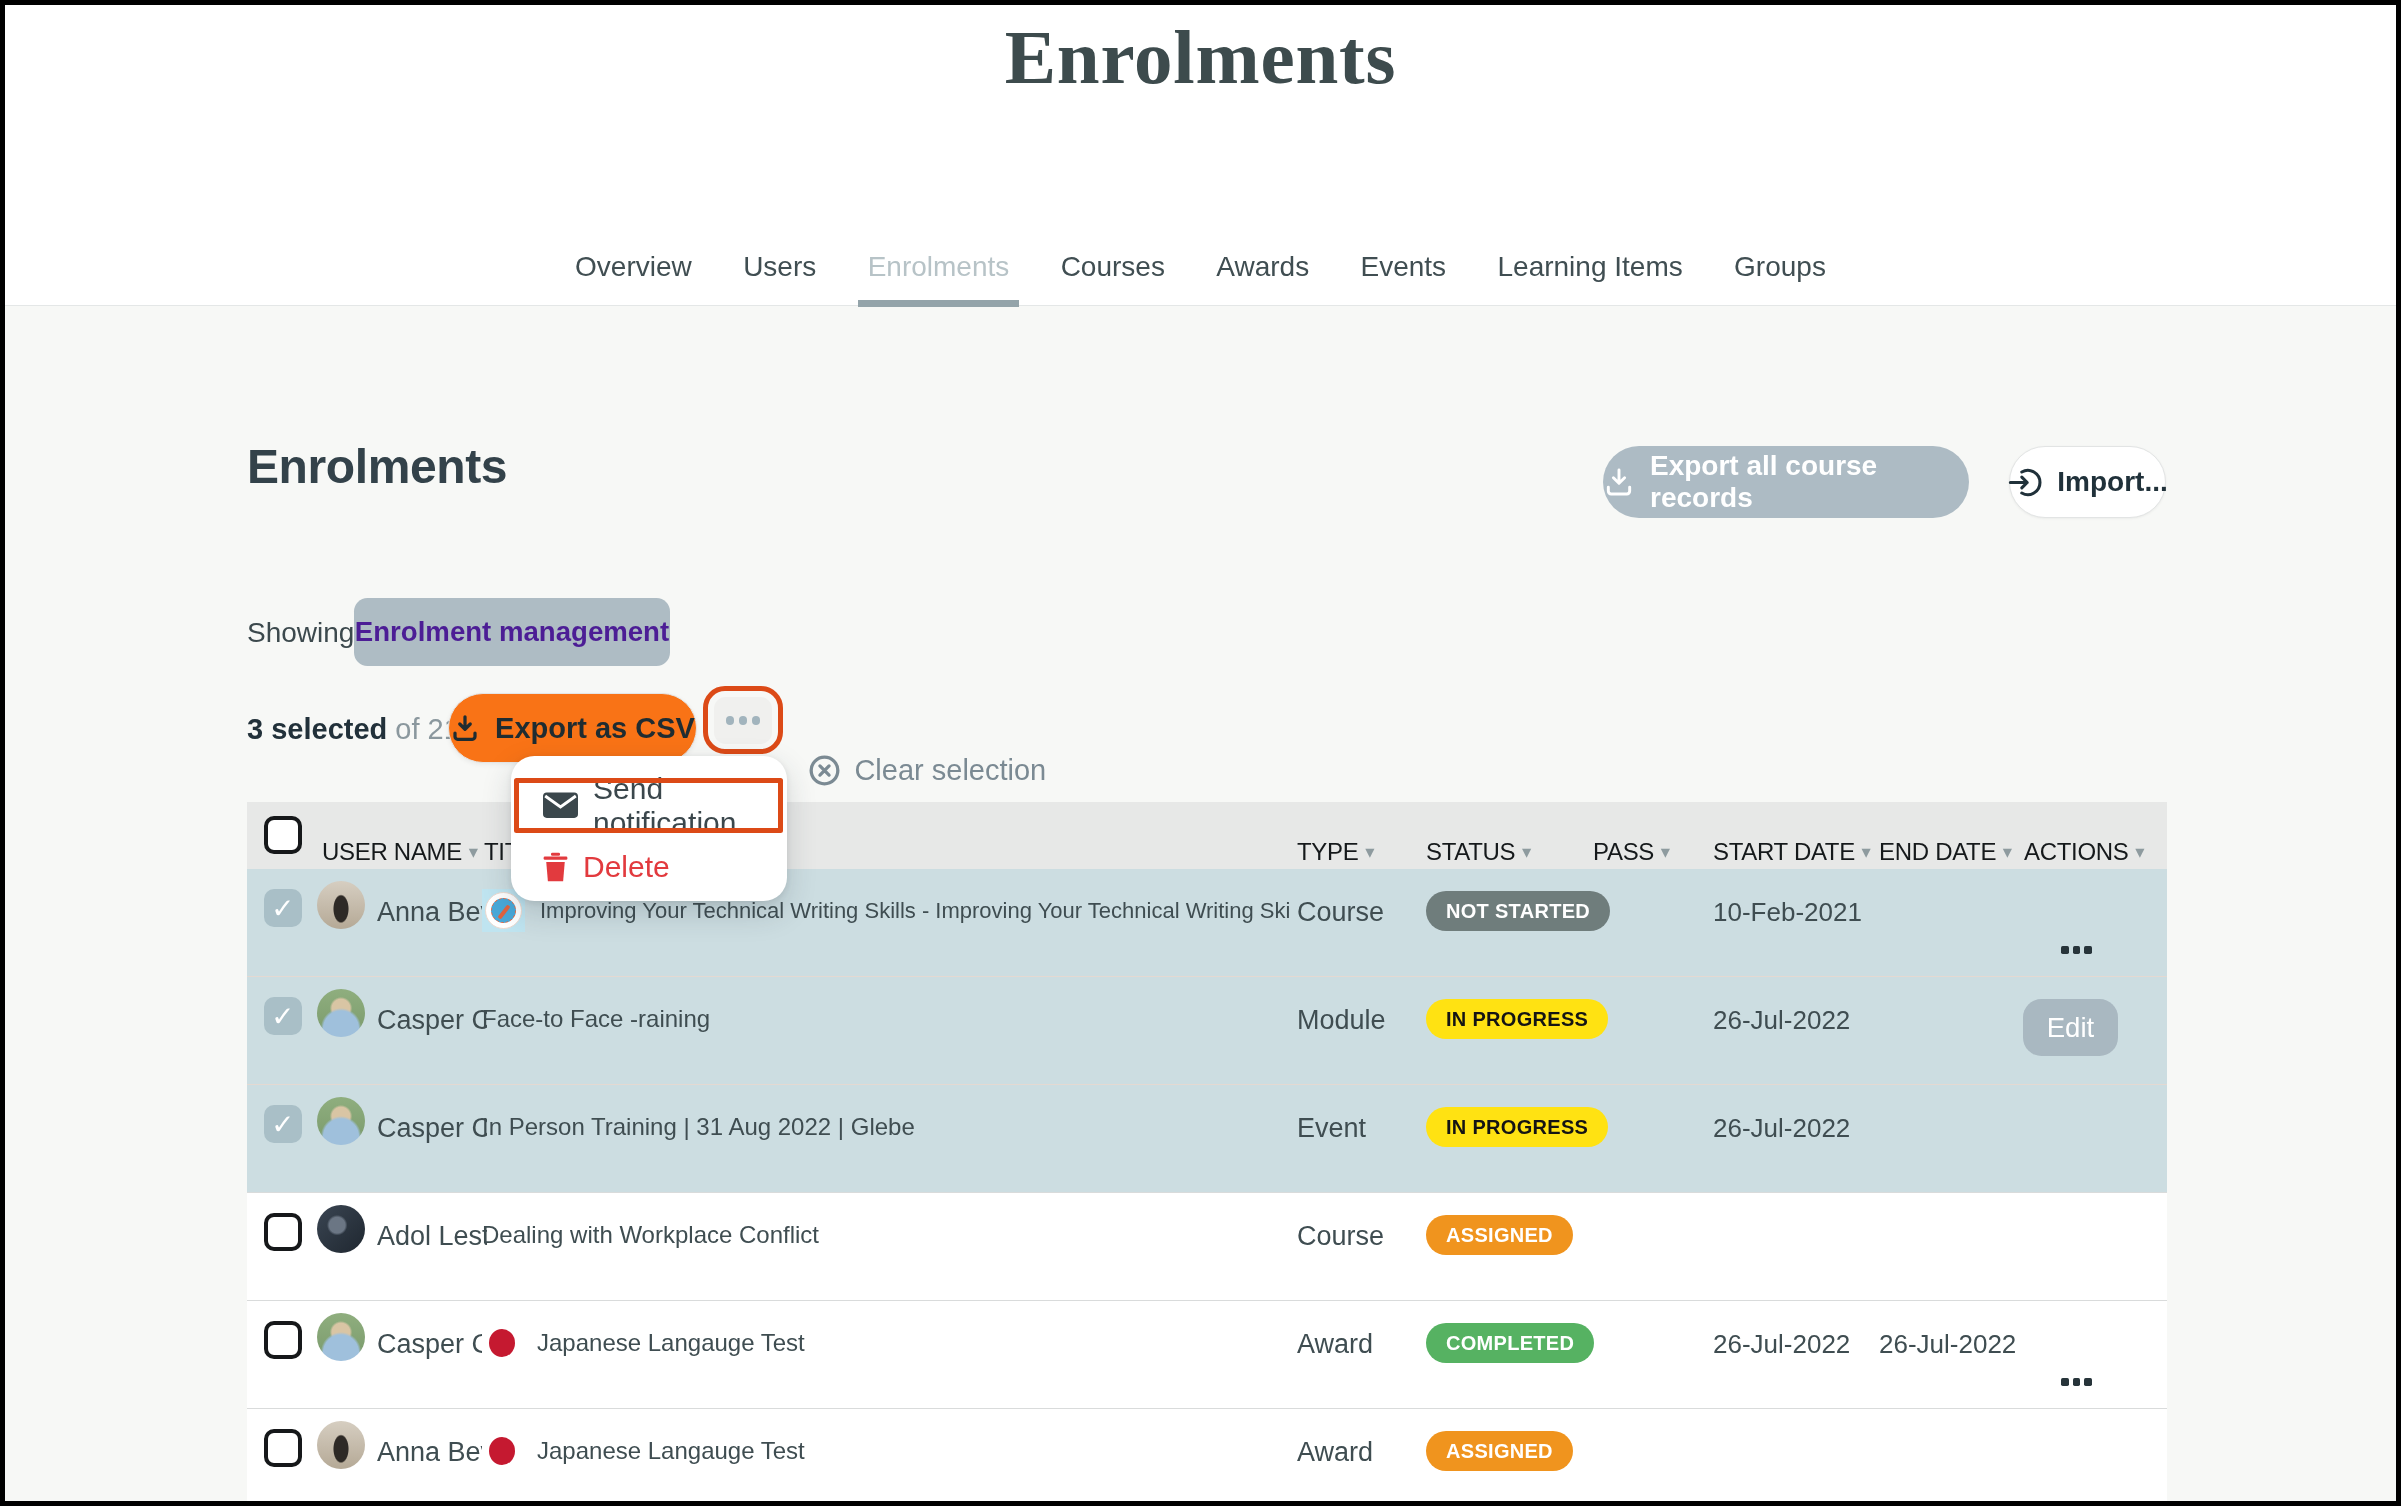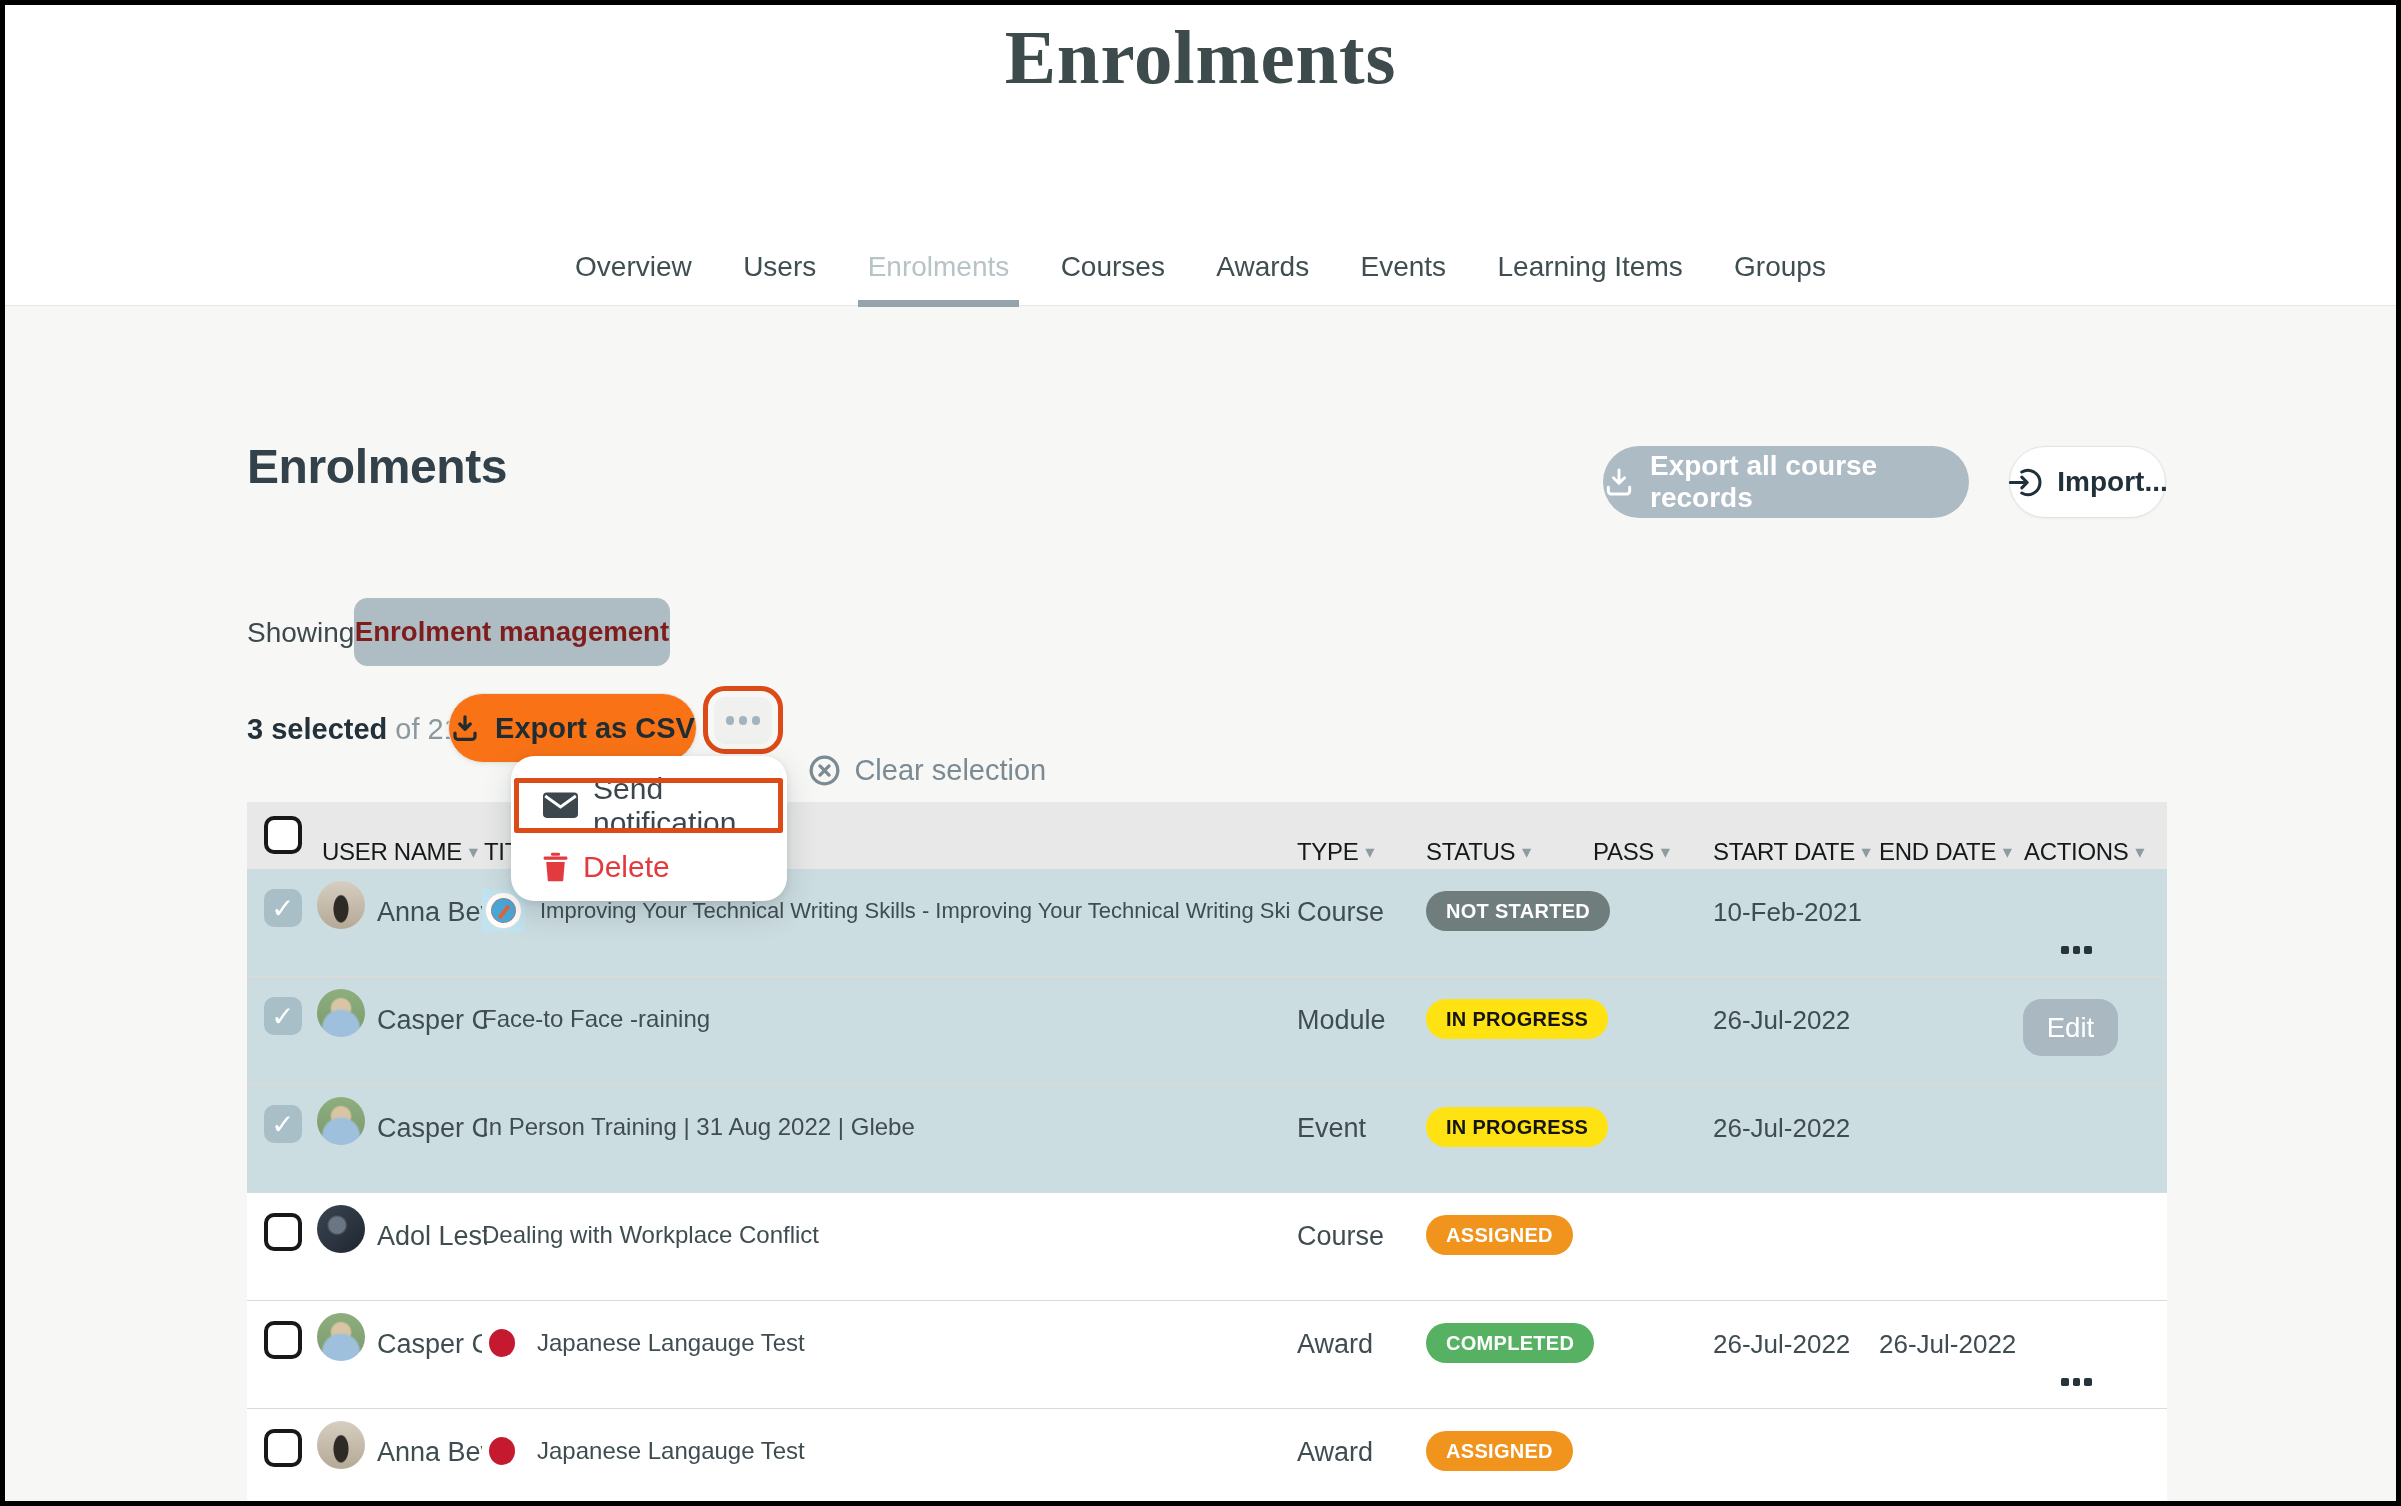--- a/index.html
+++ b/index.html
@@ -19,21 +19,21 @@
   .nav .tab.active::after { content:""; position:absolute; left:-8.3px; right:-8.3px; bottom:-1.7px; height:6.7px; background:#94a4aa; }
 
   
   .h1 { position:absolute; left:242px; top:434px; font-size:48px; font-weight:700; color:#33424a; letter-spacing:-0.4px; }
   .btn { display:flex; align-items:center; justify-content:center; gap:15px; border-radius:36px; cursor:pointer; }
   .btn-export-all { position:absolute; left:1598px; top:441px; width:366px; height:72px; background:#adbbc4; color:#fff; font-size:28px; font-weight:600; }
   .btn-import { position:absolute; left:2004px; top:441px; width:157px; height:72px; background:#fff; border:1.7px solid #e2e4e4; color:#20313a; font-size:28px; font-weight:600; box-shadow:0 0.8px 2.5px rgba(0,0,0,.06); }
 
   .showing-label { position:absolute; left:242px; top:612px; font-size:28px; color:#3c494d; }
   .chip { position:absolute; left:349px; top:593px; width:316px; height:68px; background:#aebcc4; border-radius:13.4px;
-          display:flex; align-items:center; justify-content:center; color:#7f1d1d; font-size:27.6px; font-weight:700; cursor:pointer; }
+          display:flex; align-items:center; justify-content:center; color:#4c1d95; font-size:27.6px; font-weight:700; cursor:pointer; }
 
   
   .sel-text { position:absolute; left:242px; top:708px; font-size:29px; color:#22313a; }
   .sel-text b { font-weight:700; }
   .sel-text .muted { color:#8b989e; font-weight:400; }
   .btn-csv { position:absolute; left:443px; top:688px; width:249px; height:70px; background:#f97316; border:1.7px solid #e5e5e5;
              border-radius:35px; color:#1f2c31; font-size:29px; font-weight:700; box-shadow:0 1.7px 5px rgba(0,0,0,.06); }
   .more-outline { position:absolute; left:698px; top:681px; width:80px; height:68px; border:5.8px solid #dc4a17; border-radius:22px; z-index:12; pointer-events:none; }
   .btn-more { position:absolute; left:709px; top:692px; width:58px; height:47px; background:#f0f0ee; border-radius:11.7px;
               display:flex; align-items:center; justify-content:center; gap:5px; cursor:pointer; }

